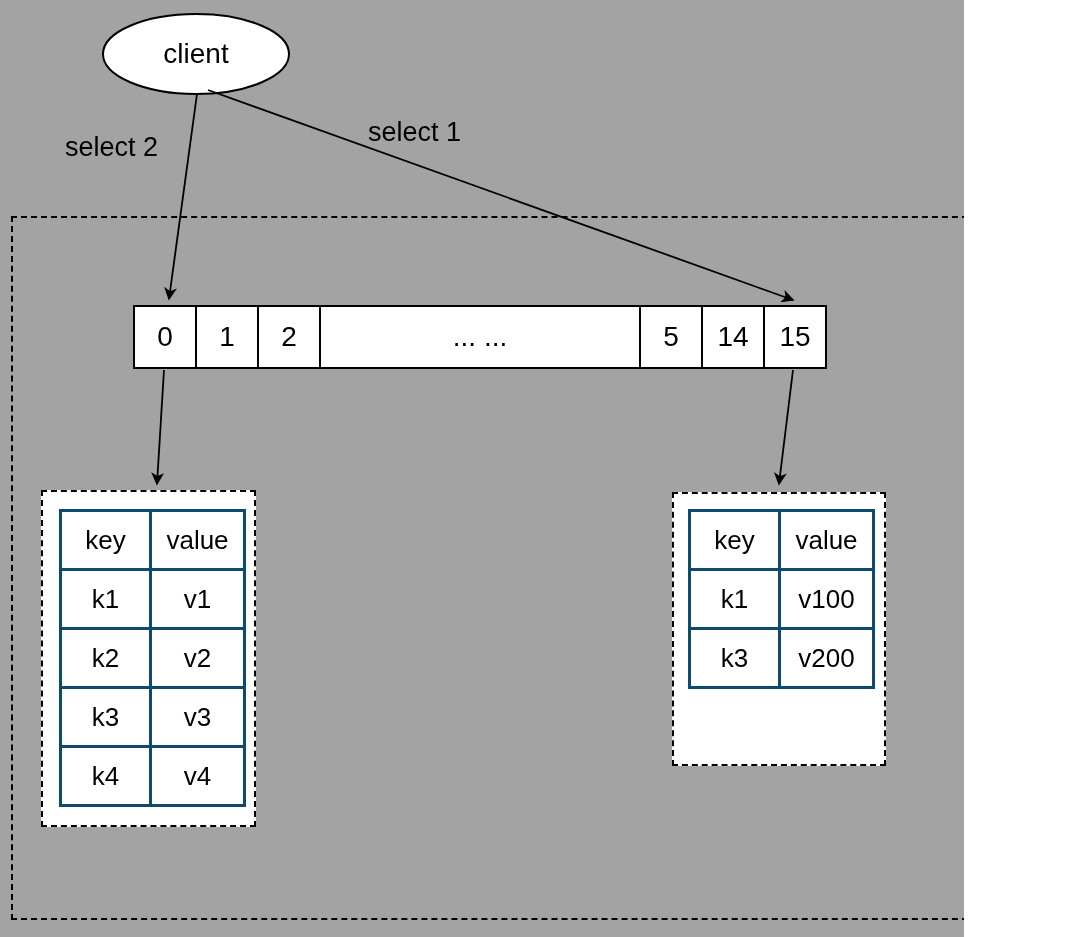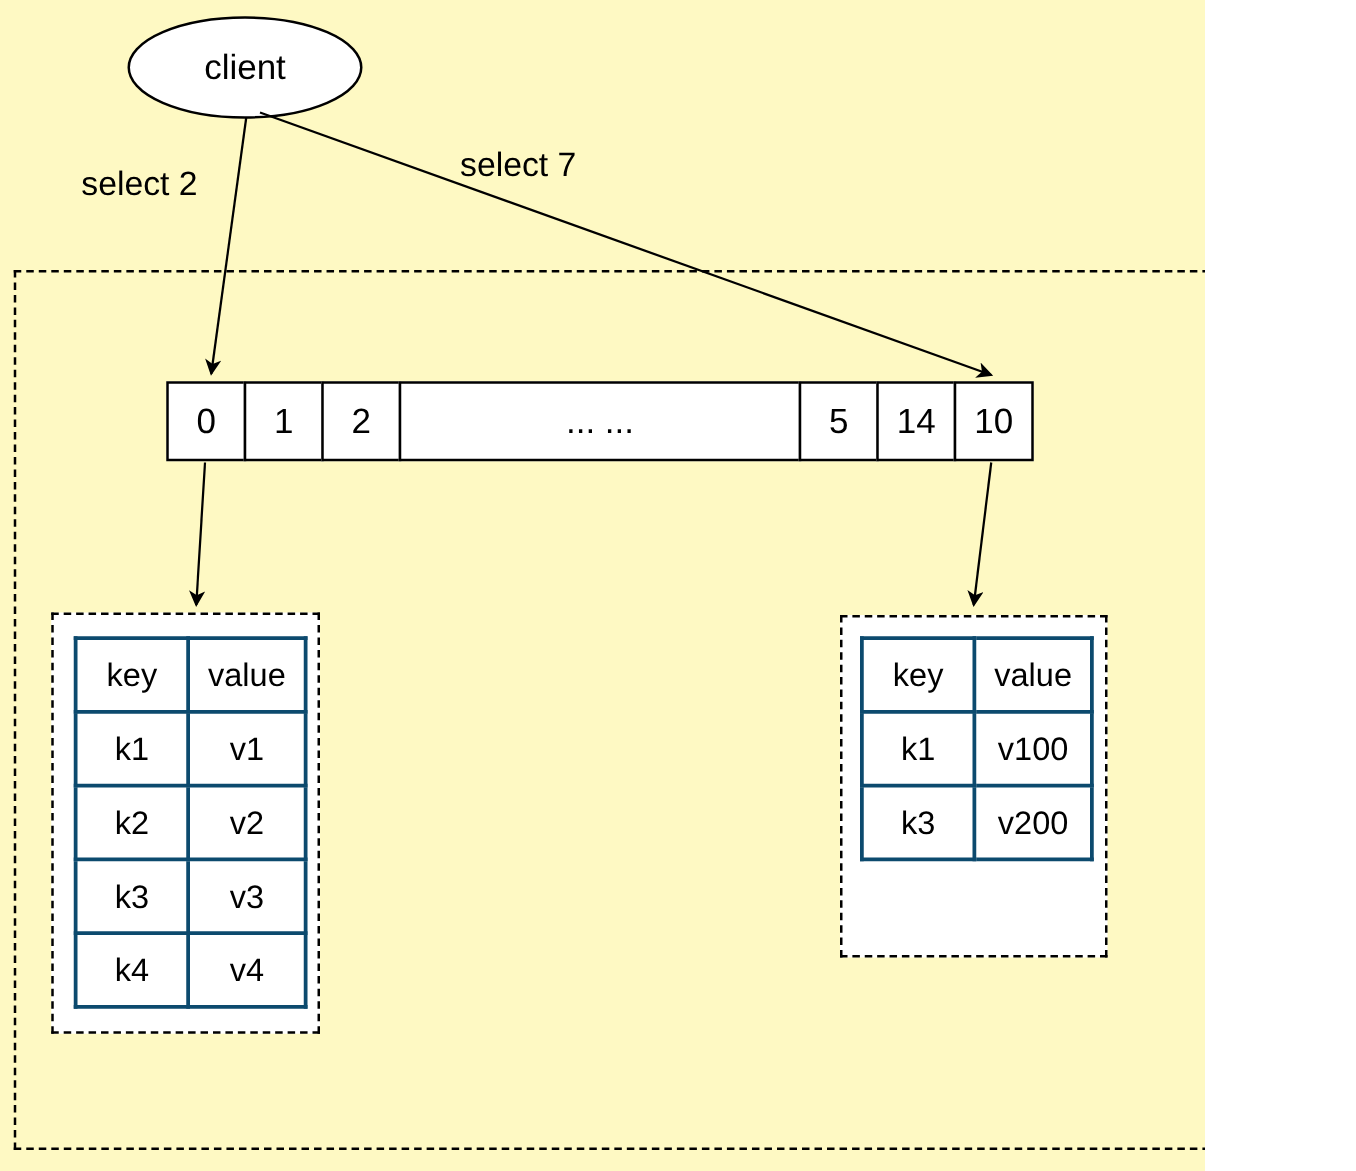--- a/index.html
+++ b/index.html
@@ -5,21 +5,21 @@
   * { margin: 0; padding: 0; box-sizing: border-box; }
   html, body { background: #ffffff; }
   body {
     font-family: "Liberation Sans", "DejaVu Sans", sans-serif;
     color: #000000;
   }
   .canvas {
     position: relative;
     width: 964px;
     height: 937px;
-    background: #fef9c3;
+    background: #a3a3a3;
     overflow: hidden;
   }
   .svg-layer {
     position: absolute;
     left: 0; top: 0;
     width: 1085px;
     height: 937px;
     pointer-events: none;
   }
   .label {
@@ -115,30 +115,30 @@
     <ellipse cx="196" cy="54" rx="93" ry="40" fill="#ffffff" stroke="#000000" stroke-width="2"></ellipse>
     <line x1="197" y1="94" x2="169" y2="299" stroke="#000000" stroke-width="1.8" marker-end="url(#arrowhead)"></line>
     <line x1="208" y1="90" x2="793" y2="300" stroke="#000000" stroke-width="1.8" marker-end="url(#arrowhead)"></line>
     <line x1="164" y1="370" x2="157" y2="484" stroke="#000000" stroke-width="1.8" marker-end="url(#arrowhead)"></line>
     <line x1="793" y1="370" x2="779" y2="484" stroke="#000000" stroke-width="1.8" marker-end="url(#arrowhead)"></line>
   </svg>
 
   <div class="client-label">client</div>
 
   <div class="label select0-label">select 2</div>
-  <div class="label select15-label">select 7</div>
+  <div class="label select15-label">select 1</div>
 
   <div class="slot-array">
     <div class="slot">0</div>
     <div class="slot">1</div>
     <div class="slot">2</div>
     <div class="slot wide">... ...</div>
     <div class="slot">5</div>
     <div class="slot">14</div>
-    <div class="slot">10</div>
+    <div class="slot">15</div>
   </div>
 
   <div class="store-box left">
     <table class="kv-table left">
       <thead>
         <tr>
           <th class="col-key">key</th>
           <th class="col-value">value</th>
         </tr>
       </thead>

